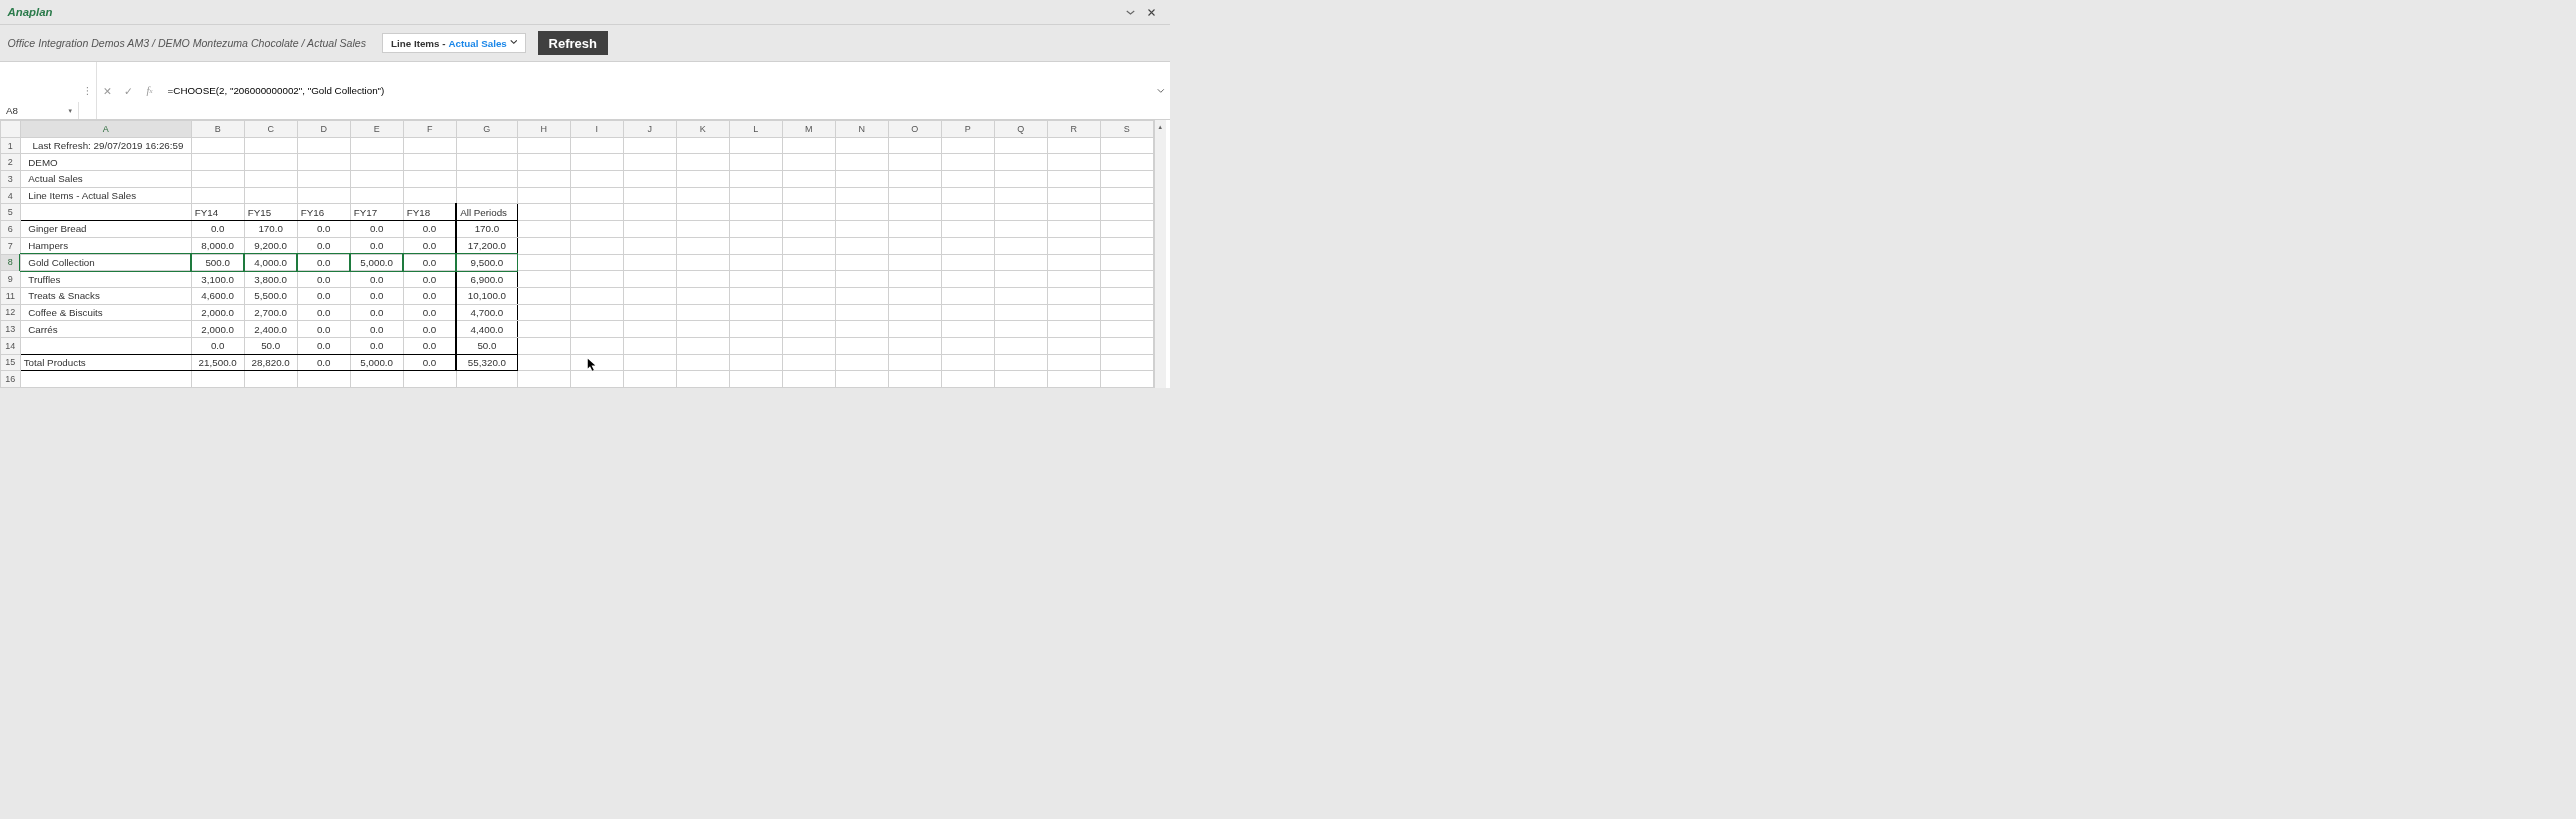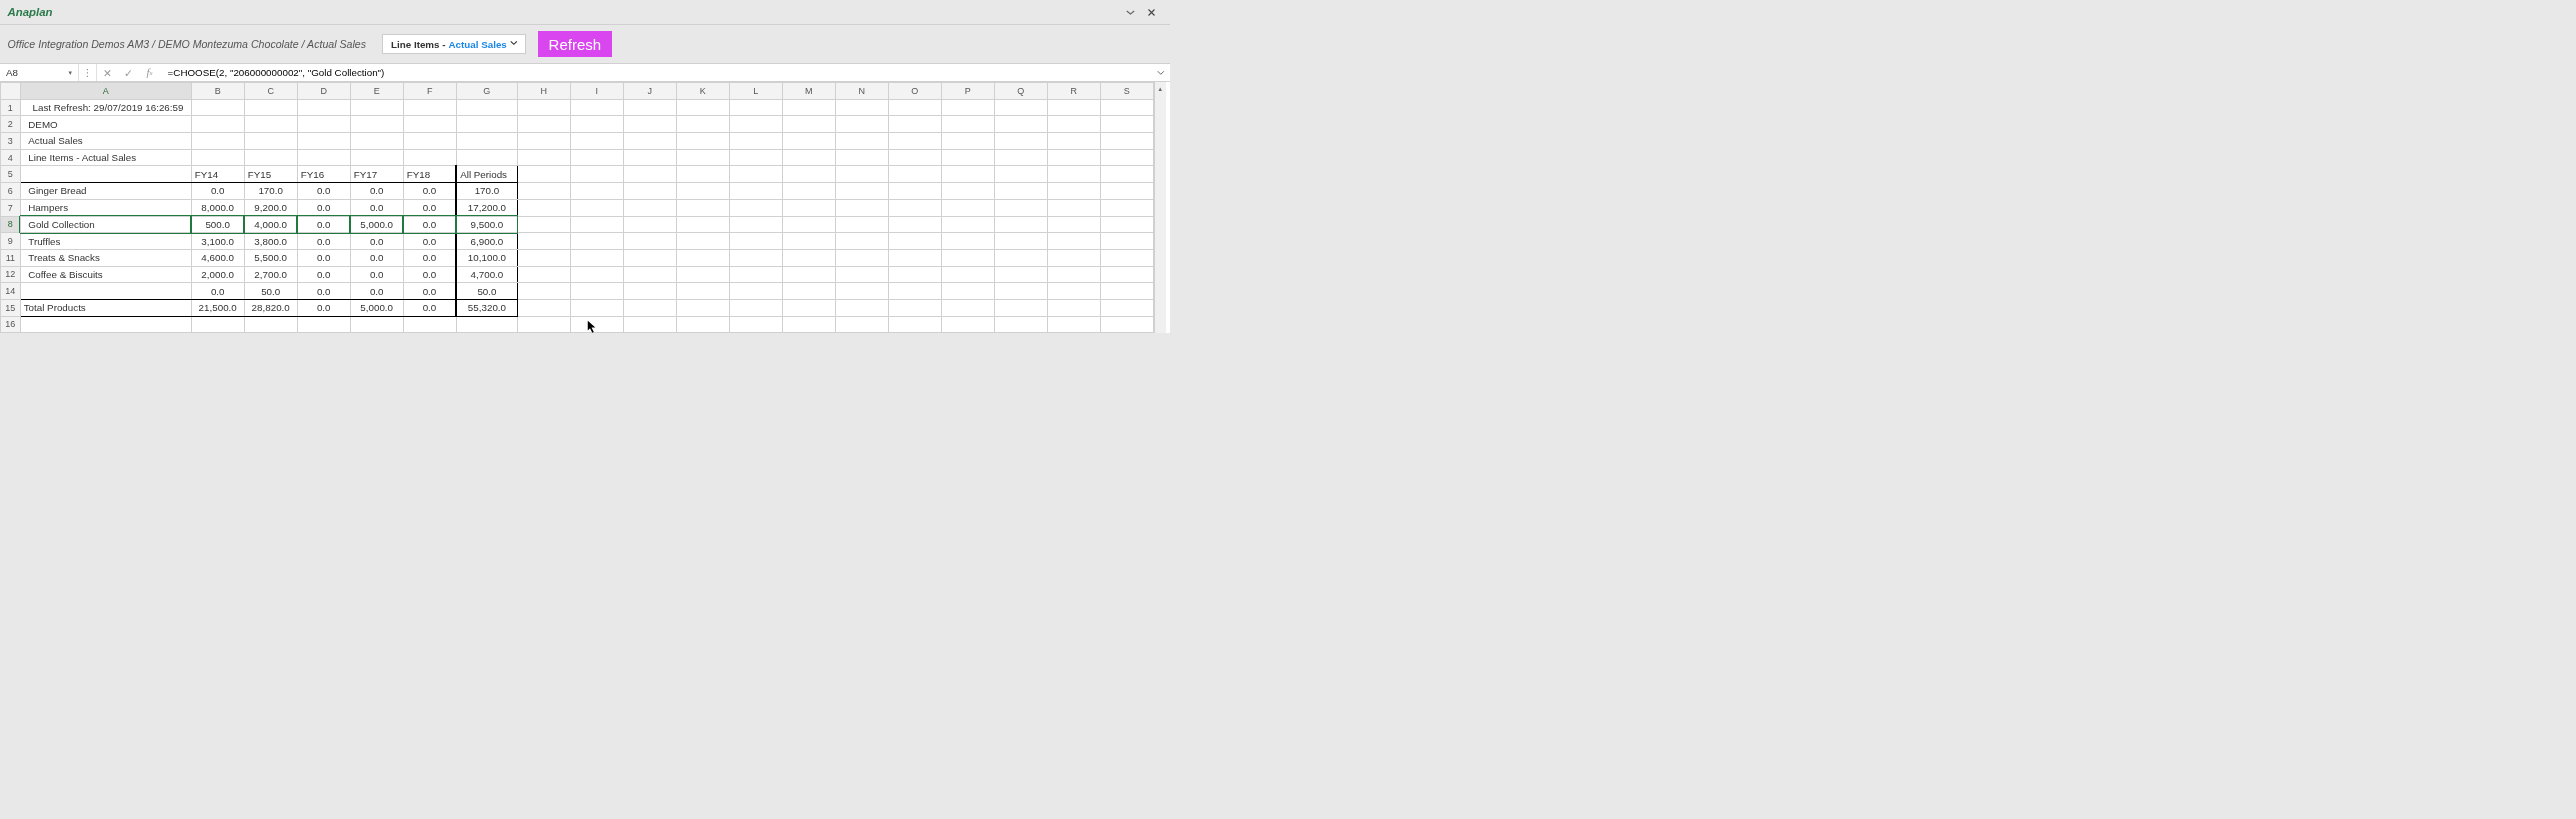--- a/index.html
+++ b/index.html
@@ -53,45 +53,47 @@
     align-items: center;
     gap: 3px;
     font-size: 9.8px;
     cursor: pointer;
     font-weight: bold;
   }
   .select-button .static { color: #333; }
   .select-button .highlight { color: #1a86e8; }
   .select-button .chev { font-size: 7.6px; color: #333; }
   .refresh-button {
-    background: #d946ef;
+    background: #404040;
     color: #fff;
     border: none;
     padding: 4.5px 10.6px;
-    font-size: 15px;
+    font-size: 13px;
     cursor: pointer;
+    font-weight: bold;
   }
 
   
   .formula-row {
     display: flex;
     align-items: stretch;
     background: #fff;
     border-top: 0.8px solid #d0d0d0;
     border-bottom: 0.8px solid #d0d0d0;
   }
   .name-box {
     width: 79px;
     border: none;
     border-right: 0.8px solid #e0e0e0;
     padding: 3px 6px;
     font-size: 9.8px;
     display: flex;
     align-items: center;
     justify-content: space-between;
+    margin-top: 40px;
   }
   .name-box-arrow { font-size: 6.8px; color: #666; }
   .fb-sep {
     width: 18px;
     border-right: 0.8px solid #e0e0e0;
     display: flex;
     align-items: center;
     justify-content: center;
     color: #888;
   }
@@ -549,20 +551,42 @@
           <td class="cell"></td>
           <td class="cell"></td>
           <td class="cell"></td>
           <td class="cell"></td>
           <td class="cell"></td>
           <td class="cell"></td>
           <td class="cell"></td>
           <td class="cell"></td>
         </tr>
         <tr>
+          <th class="row-header">13</th>
+          <td class="cell label-cell data-border-left">Carrés</td>
+          <td class="cell num-cell">2,000.0</td>
+          <td class="cell num-cell">2,400.0</td>
+          <td class="cell num-cell">0.0</td>
+          <td class="cell num-cell">0.0</td>
+          <td class="cell num-cell">0.0</td>
+          <td class="cell num-cell double-left data-border-right">4,400.0</td>
+          <td class="cell"></td>
+          <td class="cell"></td>
+          <td class="cell"></td>
+          <td class="cell"></td>
+          <td class="cell"></td>
+          <td class="cell"></td>
+          <td class="cell"></td>
+          <td class="cell"></td>
+          <td class="cell"></td>
+          <td class="cell"></td>
+          <td class="cell"></td>
+          <td class="cell"></td>
+        </tr>
+        <tr>
           <th class="row-header">14</th>
           <td class="cell label-cell data-border-left data-border-bottom"></td>
           <td class="cell num-cell data-border-bottom">0.0</td>
           <td class="cell num-cell data-border-bottom">50.0</td>
           <td class="cell num-cell data-border-bottom">0.0</td>
           <td class="cell num-cell data-border-bottom">0.0</td>
           <td class="cell num-cell data-border-bottom">0.0</td>
           <td class="cell num-cell double-left data-border-right data-border-bottom">50.0</td>
           <td class="cell"></td>
           <td class="cell"></td>

